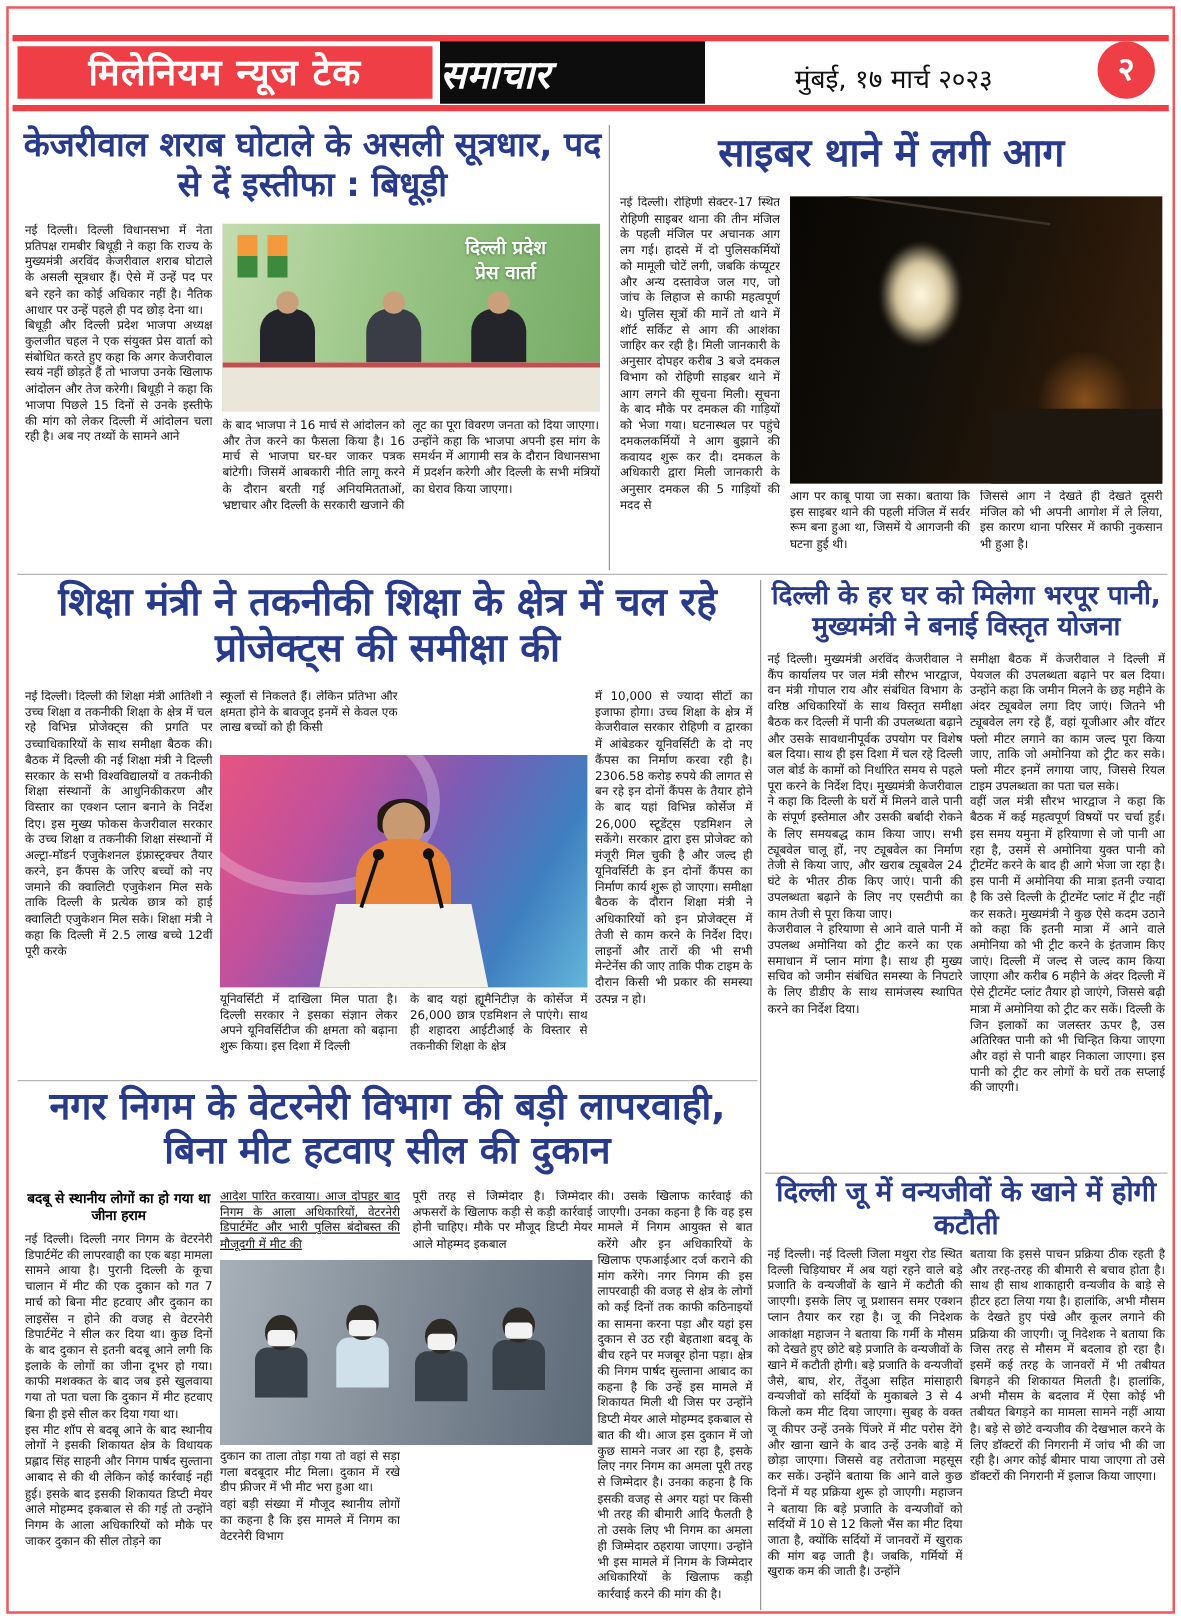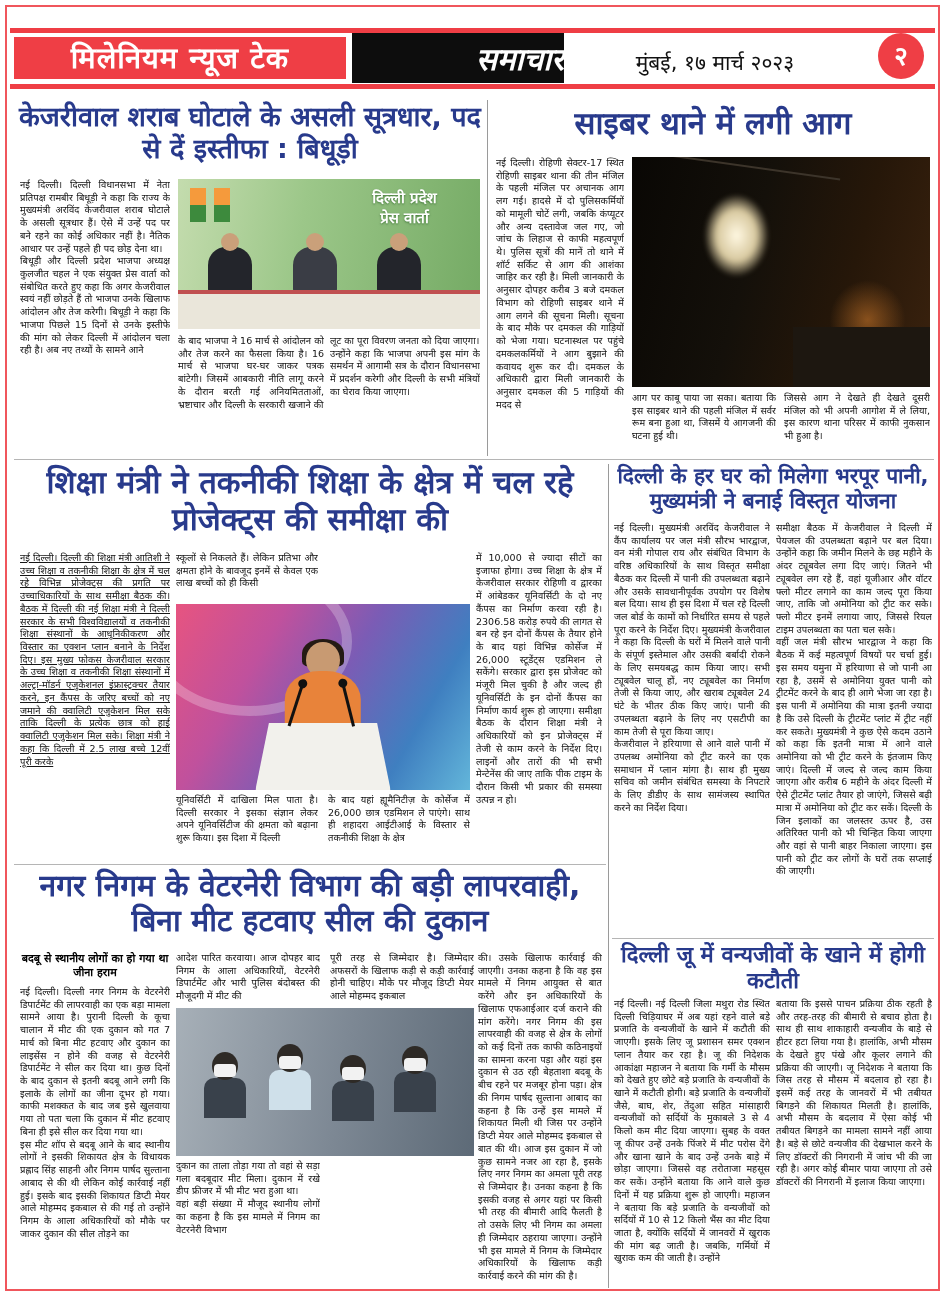--- a/index.html
+++ b/index.html
@@ -6,21 +6,21 @@
   html,body { background:#e9e9e9; }
   body { font-family:"DejaVu Sans","Liberation Sans",sans-serif; }
   .canvas { position:relative; width:945px; height:1296px; background:#ffffff; margin:0 auto; overflow:hidden; }
   .frame { position:absolute; inset:5px; border:2px solid #f0565c; pointer-events:none; }
 
   
   .bar { position:absolute; left:10px; right:10px; height:5px; background:#ef3e45; }
   .bar-top { top:28px; }
   .bar-bottom { top:84px; }
   .paper-name { position:absolute; left:14px; top:37px; width:332px; height:42px; background:#ef3e45; color:#fff; font-weight:bold; font-size:29px; text-align:center; line-height:42px; letter-spacing:1px; }
-  .section-box { position:absolute; left:352px; top:33px; width:212px; height:50px; background:#0d0d0d; color:#fff; display:flex; align-items:center; justify-content:flex-end; }
+  .section-box { position:absolute; left:352px; top:33px; width:212px; height:50px; background:#0d0d0d; color:#fff; display:flex; align-items:center; justify-content:flex-start; }
   .section-box span { font-size:31px; font-weight:bold; font-style:italic; }
   .dateline { position:absolute; left:572px; top:48px; width:286px; font-size:21px; font-weight:normal; color:#111; text-align:center; }
   .page-circle { position:absolute; left:878px; top:33px; width:46px; height:46px; border-radius:50%; background:#ef3e45; color:#fff; font-size:26px; font-weight:bold; text-align:center; line-height:46px; }
 
   
   article { position:absolute; }
   .hl { color:#283a8c; font-weight:bold; text-align:center; line-height:1.18; position:absolute; }
   .col { position:absolute; font-size:9.5px; line-height:1.34; text-align:justify; color:#151515; white-space:pre-line; overflow:hidden; font-family:"DejaVu Sans","Liberation Serif",sans-serif; }
   .subhead { position:absolute; font-size:11px; font-weight:bold; color:#000; line-height:1.25; text-align:center; }
   .photo { position:absolute; overflow:hidden; background:#cccccc; }
@@ -58,21 +58,21 @@
 
   
   .a3 { left:612px; top:462px; width:322px; height:474px; }
   .a3 .hl { top:2px; left:0; right:0; font-size:21px; }
   .a3 .c1 { left:2px; top:60px; width:156px; height:408px; }
   .a3 .c2 { left:164px; top:60px; width:156px; height:408px; }
 
   
   .a4 { left:14px; top:462px; width:592px; height:400px; }
   .a4 .hl { top:2px; left:2px; right:2px; font-size:31px; }
-  .a4 .c1 { left:6px; top:90px; width:150px; height:304px;text-decoration:underline; }
+  .a4 .c1 { left:6px; top:90px; width:150px; height:304px; }
   .a4 .mid { position:absolute; left:162px; top:90px; width:294px; height:304px; }
   .a4 .c2t { left:0; top:0; width:142px; height:50px; }
   .a4 .c3t { left:152px; top:0; width:142px; height:50px; }
   .a4 .photo { left:0; top:52px; width:294px; height:186px; }
   .a4 .c2b { left:0; top:242px; width:142px; height:62px; }
   .a4 .c3b { left:152px; top:242px; width:142px; height:62px; }
   .a4 .c4 { left:462px; top:90px; width:126px; height:304px; }
   .atishi-bg { position:absolute; inset:0; background:linear-gradient(120deg,#e75480 0%,#c0519d 28%,#7b5cb5 52%,#3f7fc0 78%,#63b6da 100%); }
   .atishi-swirl { position:absolute; left:-10%; top:-20%; width:70%; height:80%; border-radius:50%; border:10px solid rgba(255,255,255,.25); }
   .podium { position:absolute; bottom:0; left:50%; transform:translateX(-50%); width:46%; height:36%; background:#f2f1ec; clip-path:polygon(10% 0,90% 0,100% 100%,0 100%); }
@@ -82,21 +82,21 @@
   .mic { position:absolute; bottom:34%; width:3px; height:42px; background:#111; }
   .mic::after { content:""; position:absolute; top:-7px; left:-3px; width:9px; height:9px; border-radius:50%; background:#111; }
   .mic1 { left:40%; transform:rotate(18deg); } .mic2 { left:58%; transform:rotate(-14deg); }
 
   
   .a5 { left:14px; top:868px; width:592px; height:422px; }
   .a5 .hl { top:0; left:2px; right:2px; font-size:30px; }
   .a5 .subhead { left:6px; top:84px; width:150px; }
   .a5 .c1 { left:6px; top:118px; width:150px; height:298px; }
   .a5 .mid { position:absolute; left:162px; top:84px; width:298px; height:336px; }
-  .a5 .c2t { left:0; top:0; width:144px; height:54px; }
+  .a5 .c2t { left:0; top:0; width:144px; height:54px;text-decoration:underline; }
   .a5 .c3t { left:154px; top:0; width:144px; height:54px; }
   .a5 .photo { left:0; top:56px; width:298px; height:148px; }
   .a5 .c2b { left:0; top:208px; width:144px; height:128px; }
   .a5 .c3b { left:154px; top:208px; width:144px; height:128px; }
   .a5 .c4 { left:464px; top:84px; width:124px; height:332px; }
   .crowd-bg { position:absolute; inset:0; background:linear-gradient(100deg,#a7b0b8 0%,#7d8894 55%,#5d6a77 100%); }
   .cp { position:absolute; }
   .cp .chead { width:26px; height:28px; border-radius:50%; background:#2e2a26; position:absolute; }
   .cp .cmask { position:absolute; top:12px; left:2px; width:22px; height:13px; background:#f2f2f2; border-radius:4px; }
   .cp .cbody { position:absolute; top:26px; left:-8px; width:42px; height:40px; background:#39414b; border-radius:10px 10px 0 0; }

